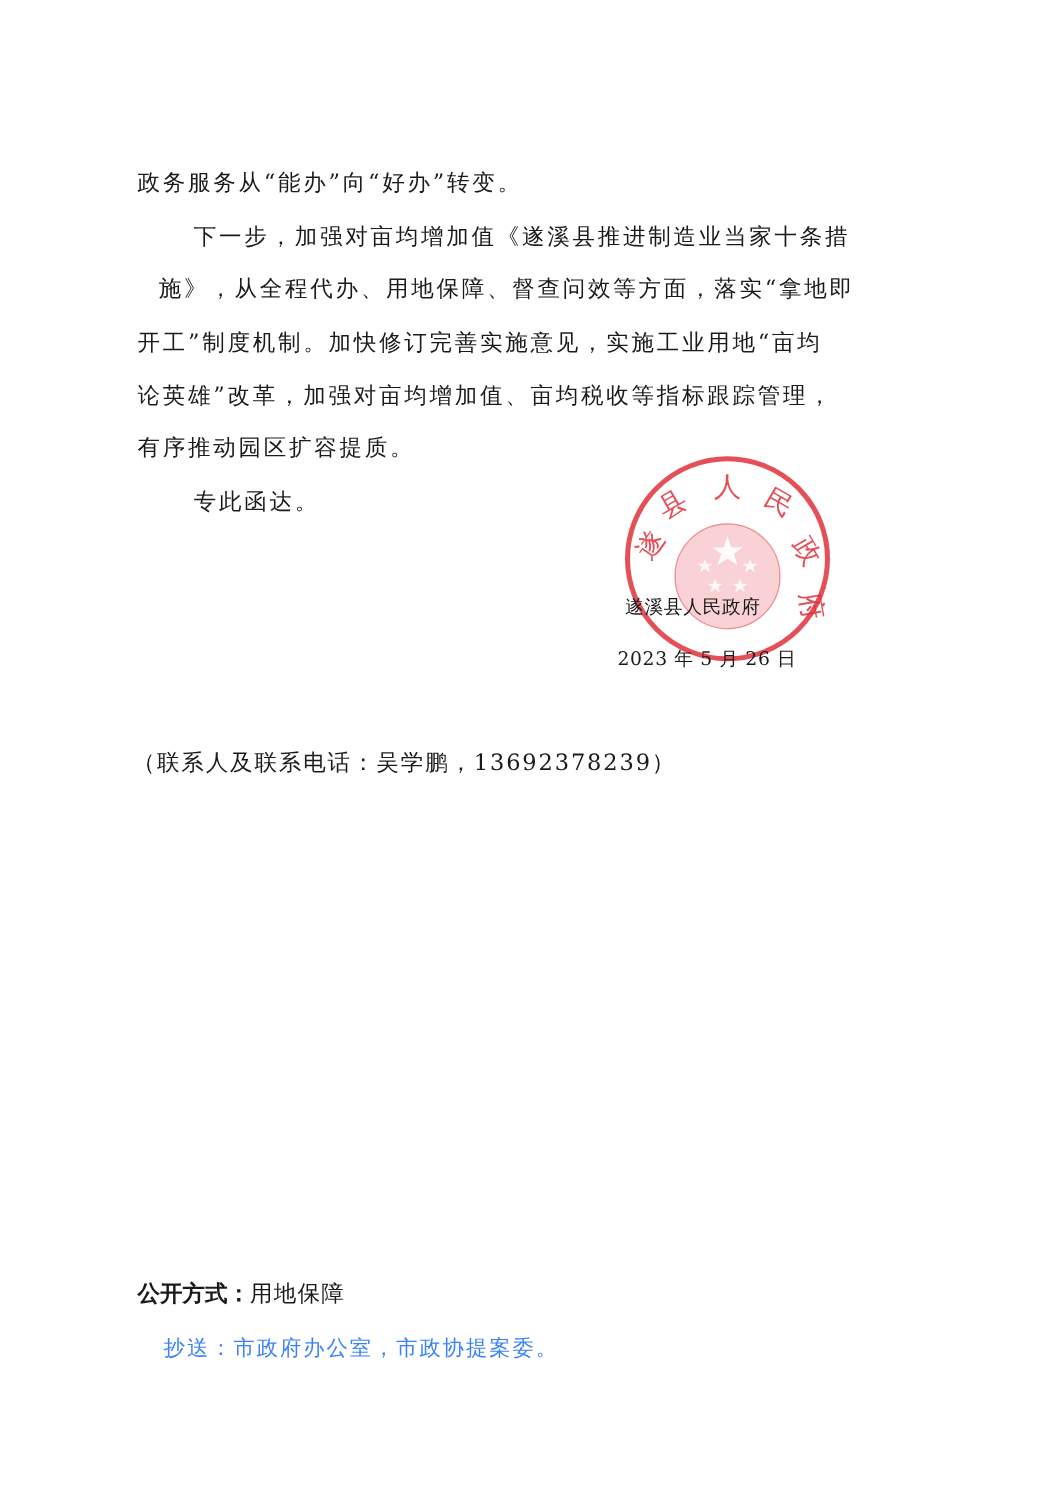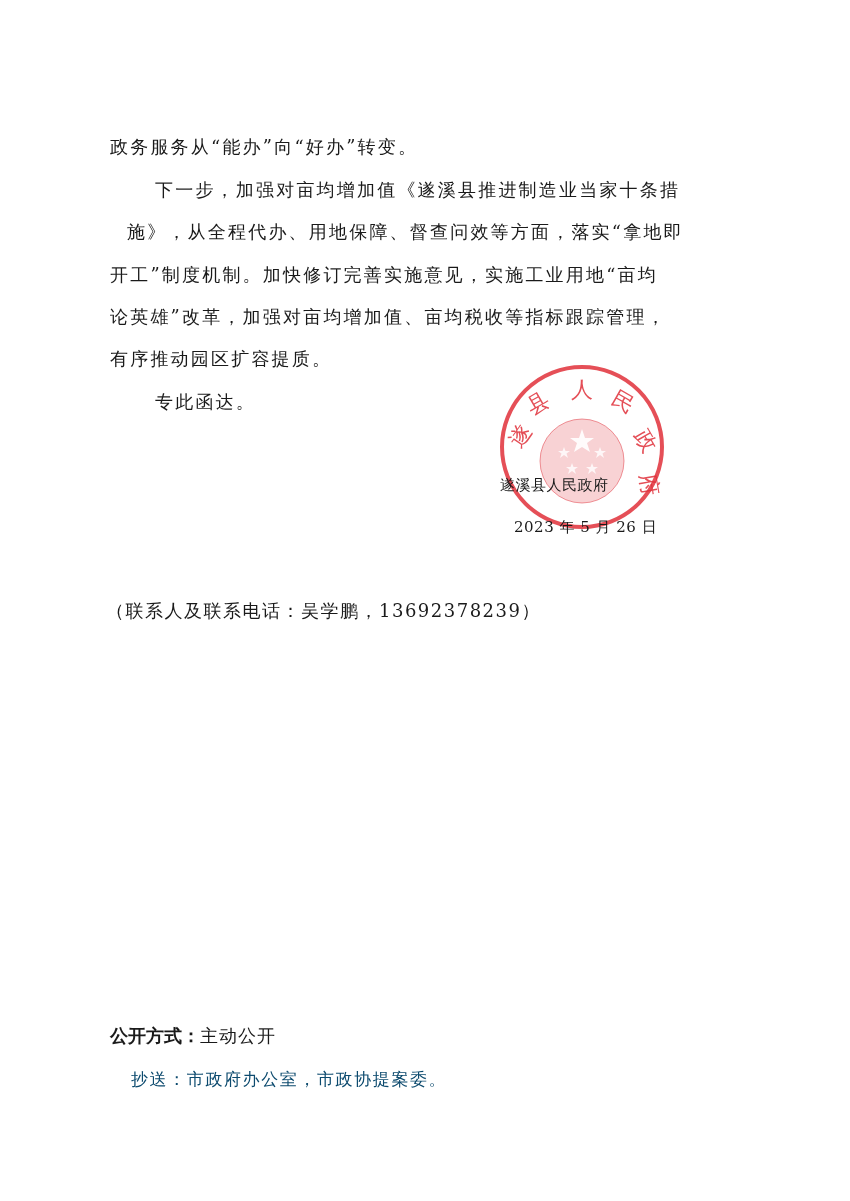--- a/index.html
+++ b/index.html
@@ -4,21 +4,21 @@
   <style>
     html, body { margin: 0; padding: 0; background: #ffffff; }
     body { width: 850px; height: 1201px; position: relative; overflow: hidden;
       font-family: "DejaVu Serif", "Liberation Serif", serif; color: #1a1a1a; }
     .line { position: absolute; font-size: 18px; letter-spacing: 2.2px; white-space: nowrap; line-height: 28px; }
     .seal { position: absolute; left: 498px; top: 363px; width: 168px; height: 168px; }
     .sig { position: absolute; font-size: 15px; white-space: nowrap; line-height: 28px; letter-spacing: 0.5px; }
     .pub-label { font-family: "DejaVu Sans", "Liberation Sans", sans-serif; font-weight: bold; letter-spacing: 0; }
     .pub-value { font-family: "DejaVu Sans", "Liberation Sans", sans-serif; letter-spacing: 1px; }
     .cc { position: absolute; font-size: 17px; letter-spacing: 1.6px; white-space: nowrap; line-height: 24px;
-      font-family: "DejaVu Sans", "Liberation Sans", sans-serif; color: #0c4a6e; }
+      font-family: "DejaVu Sans", "Liberation Sans", sans-serif; color: #3b82f6; }
   </style>
 </head>
 <body>
 
 <div>
 
   <div class="line" style="left:110px; top:133px;">政务服务从“能办”向“好办”转变。</div>
   <div class="line" style="left:155px; top:176px;">下一步，加强对亩均增加值《遂溪县推进制造业当家十条措</div>
   <div class="line" style="left:110px; top:218px;margin-left:17px;">施》，从全程代办、用地保障、督查问效等方面，落实“拿地即</div>
   <div class="line" style="left:110px; top:261px;">开工”制度机制。加快修订完善实施意见，实施工业用地“亩均</div>
@@ -37,23 +37,23 @@
     <polygon points="94,100 95.5,104 100,104 96.5,106.5 98,111 94,108 90,111 91.5,106.5 88,104 92.5,104" fill="#ffffff" opacity="0.8"></polygon>
     <text x="22" y="86" font-size="22" fill="#e0303a" opacity="0.85" transform="rotate(-55 22 86)" font-family="DejaVu Sans, sans-serif">遂</text>
     <text x="34" y="52" font-size="22" fill="#e0303a" opacity="0.85" transform="rotate(-30 34 52)" font-family="DejaVu Sans, sans-serif">县</text>
     <text x="73" y="34" font-size="22" fill="#e0303a" opacity="0.85" font-family="DejaVu Sans, sans-serif">人</text>
     <text x="112" y="40" font-size="22" fill="#e0303a" opacity="0.85" transform="rotate(30 112 40)" font-family="DejaVu Sans, sans-serif">民</text>
     <text x="136" y="72" font-size="22" fill="#e0303a" opacity="0.85" transform="rotate(60 136 72)" font-family="DejaVu Sans, sans-serif">政</text>
     <text x="142" y="112" font-size="22" fill="#e0303a" opacity="0.85" transform="rotate(80 142 112)" font-family="DejaVu Sans, sans-serif">府</text>
   </svg>
 
   <div class="sig" style="left:500px; top:471px;">遂溪县人民政府</div>
-  <div class="sig" style="left:514px; top:513px;">2023 年 5 月 26 日</div>
+  <div class="sig" style="left:494px; top:513px;">2023 年 5 月 26 日</div>
 
   <div class="line" style="left:106px; top:597px; letter-spacing:1.5px;">（联系人及联系电话：吴学鹏，13692378239）</div>
 
   <div class="line" style="left:110px; top:1022px; letter-spacing:0;">
-    <span class="pub-label">公开方式：</span><span class="pub-value">主动公开</span>
+    <span class="pub-label">公开方式：</span><span class="pub-value">用地保障</span>
   </div>
 
   <div class="cc" style="left:131px; top:1067px;">抄送：市政府办公室，市政协提案委。</div>
 
 </div>
 
 </body></html>

